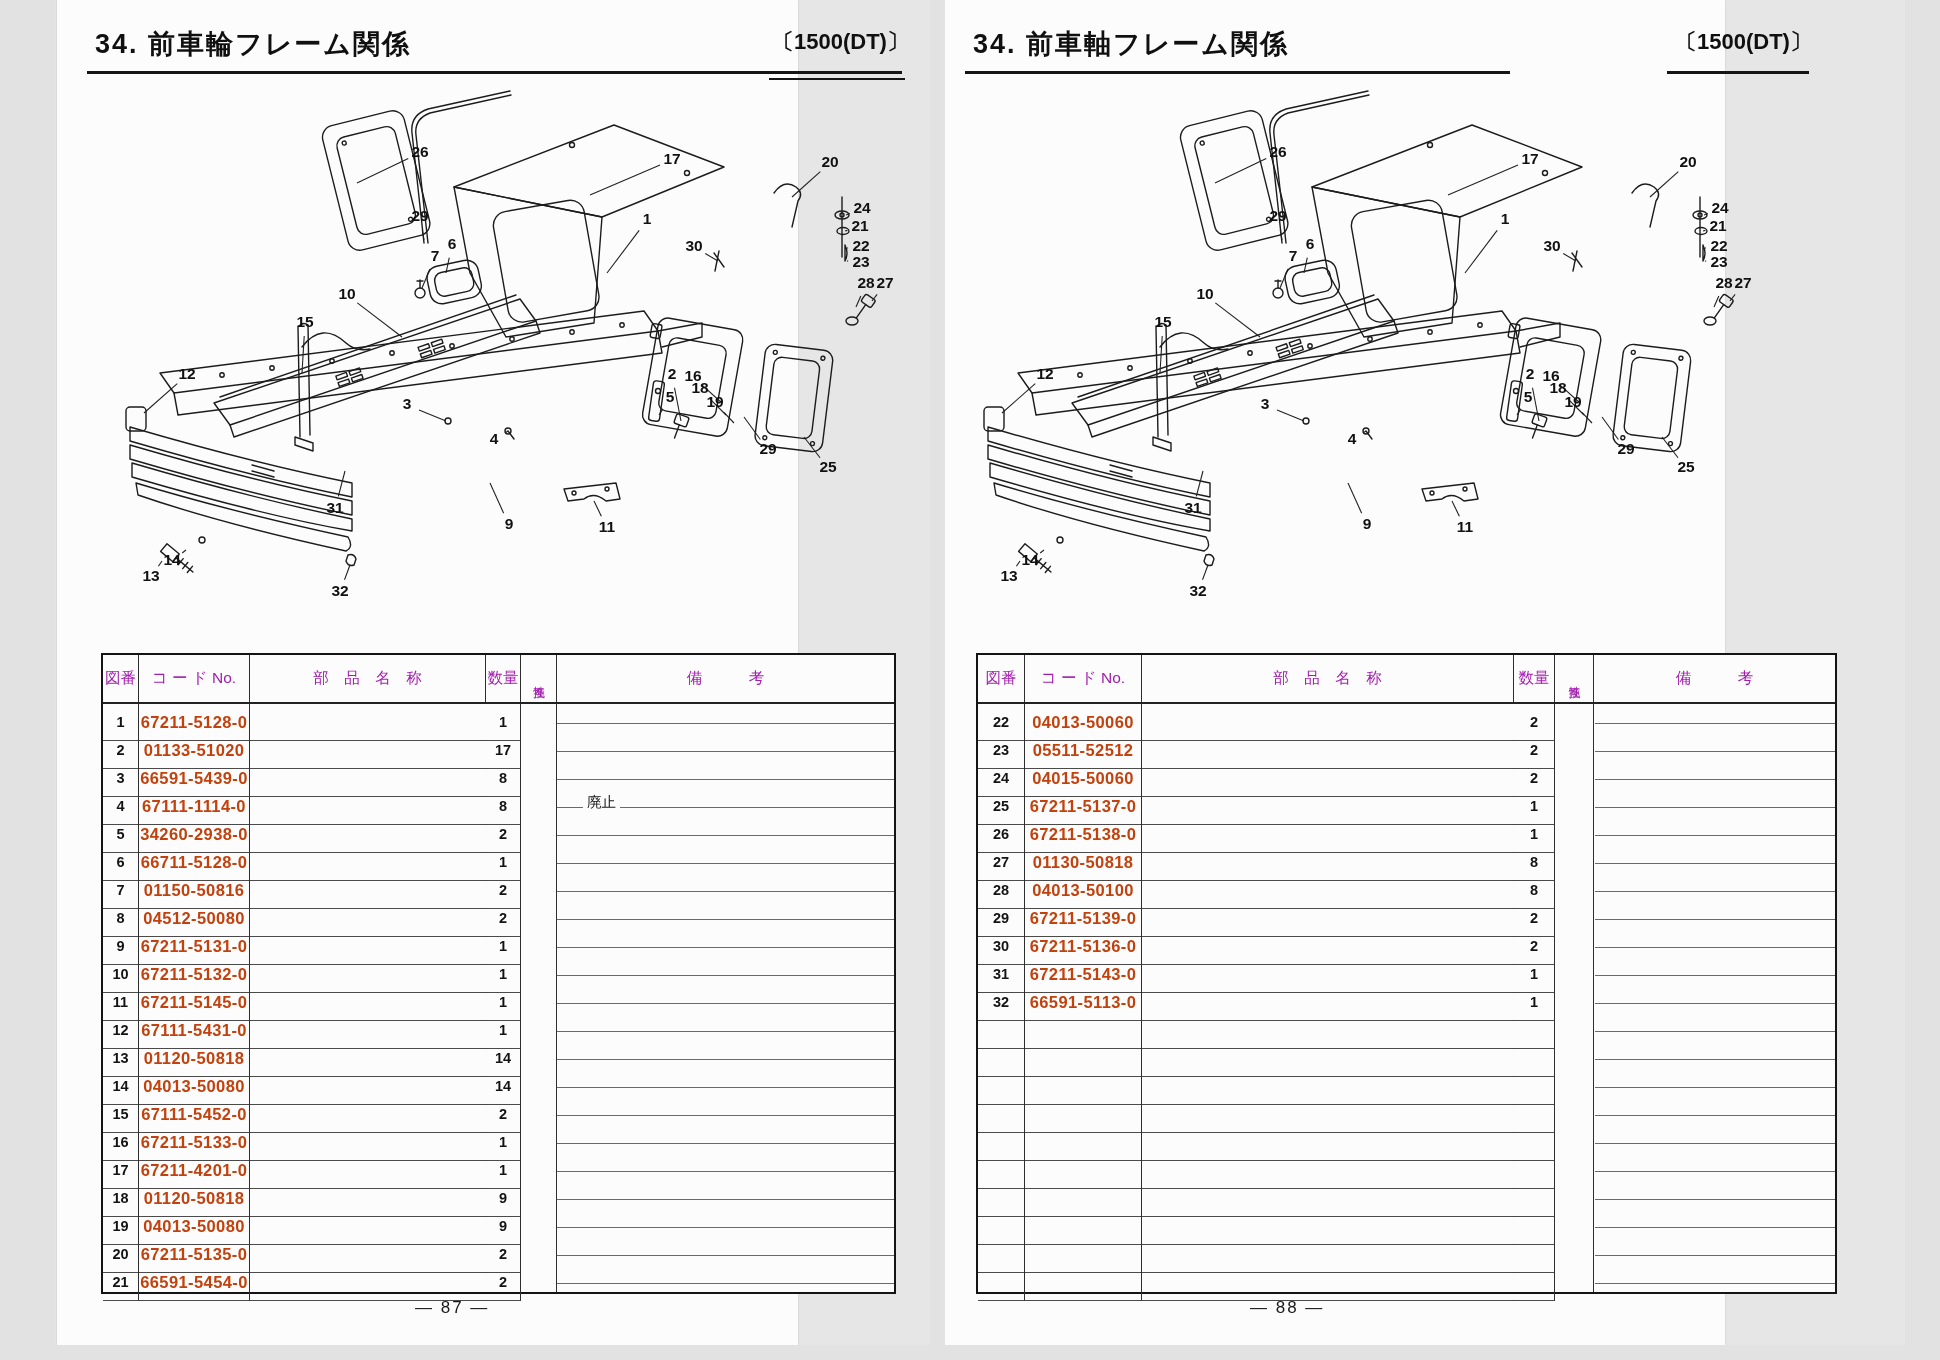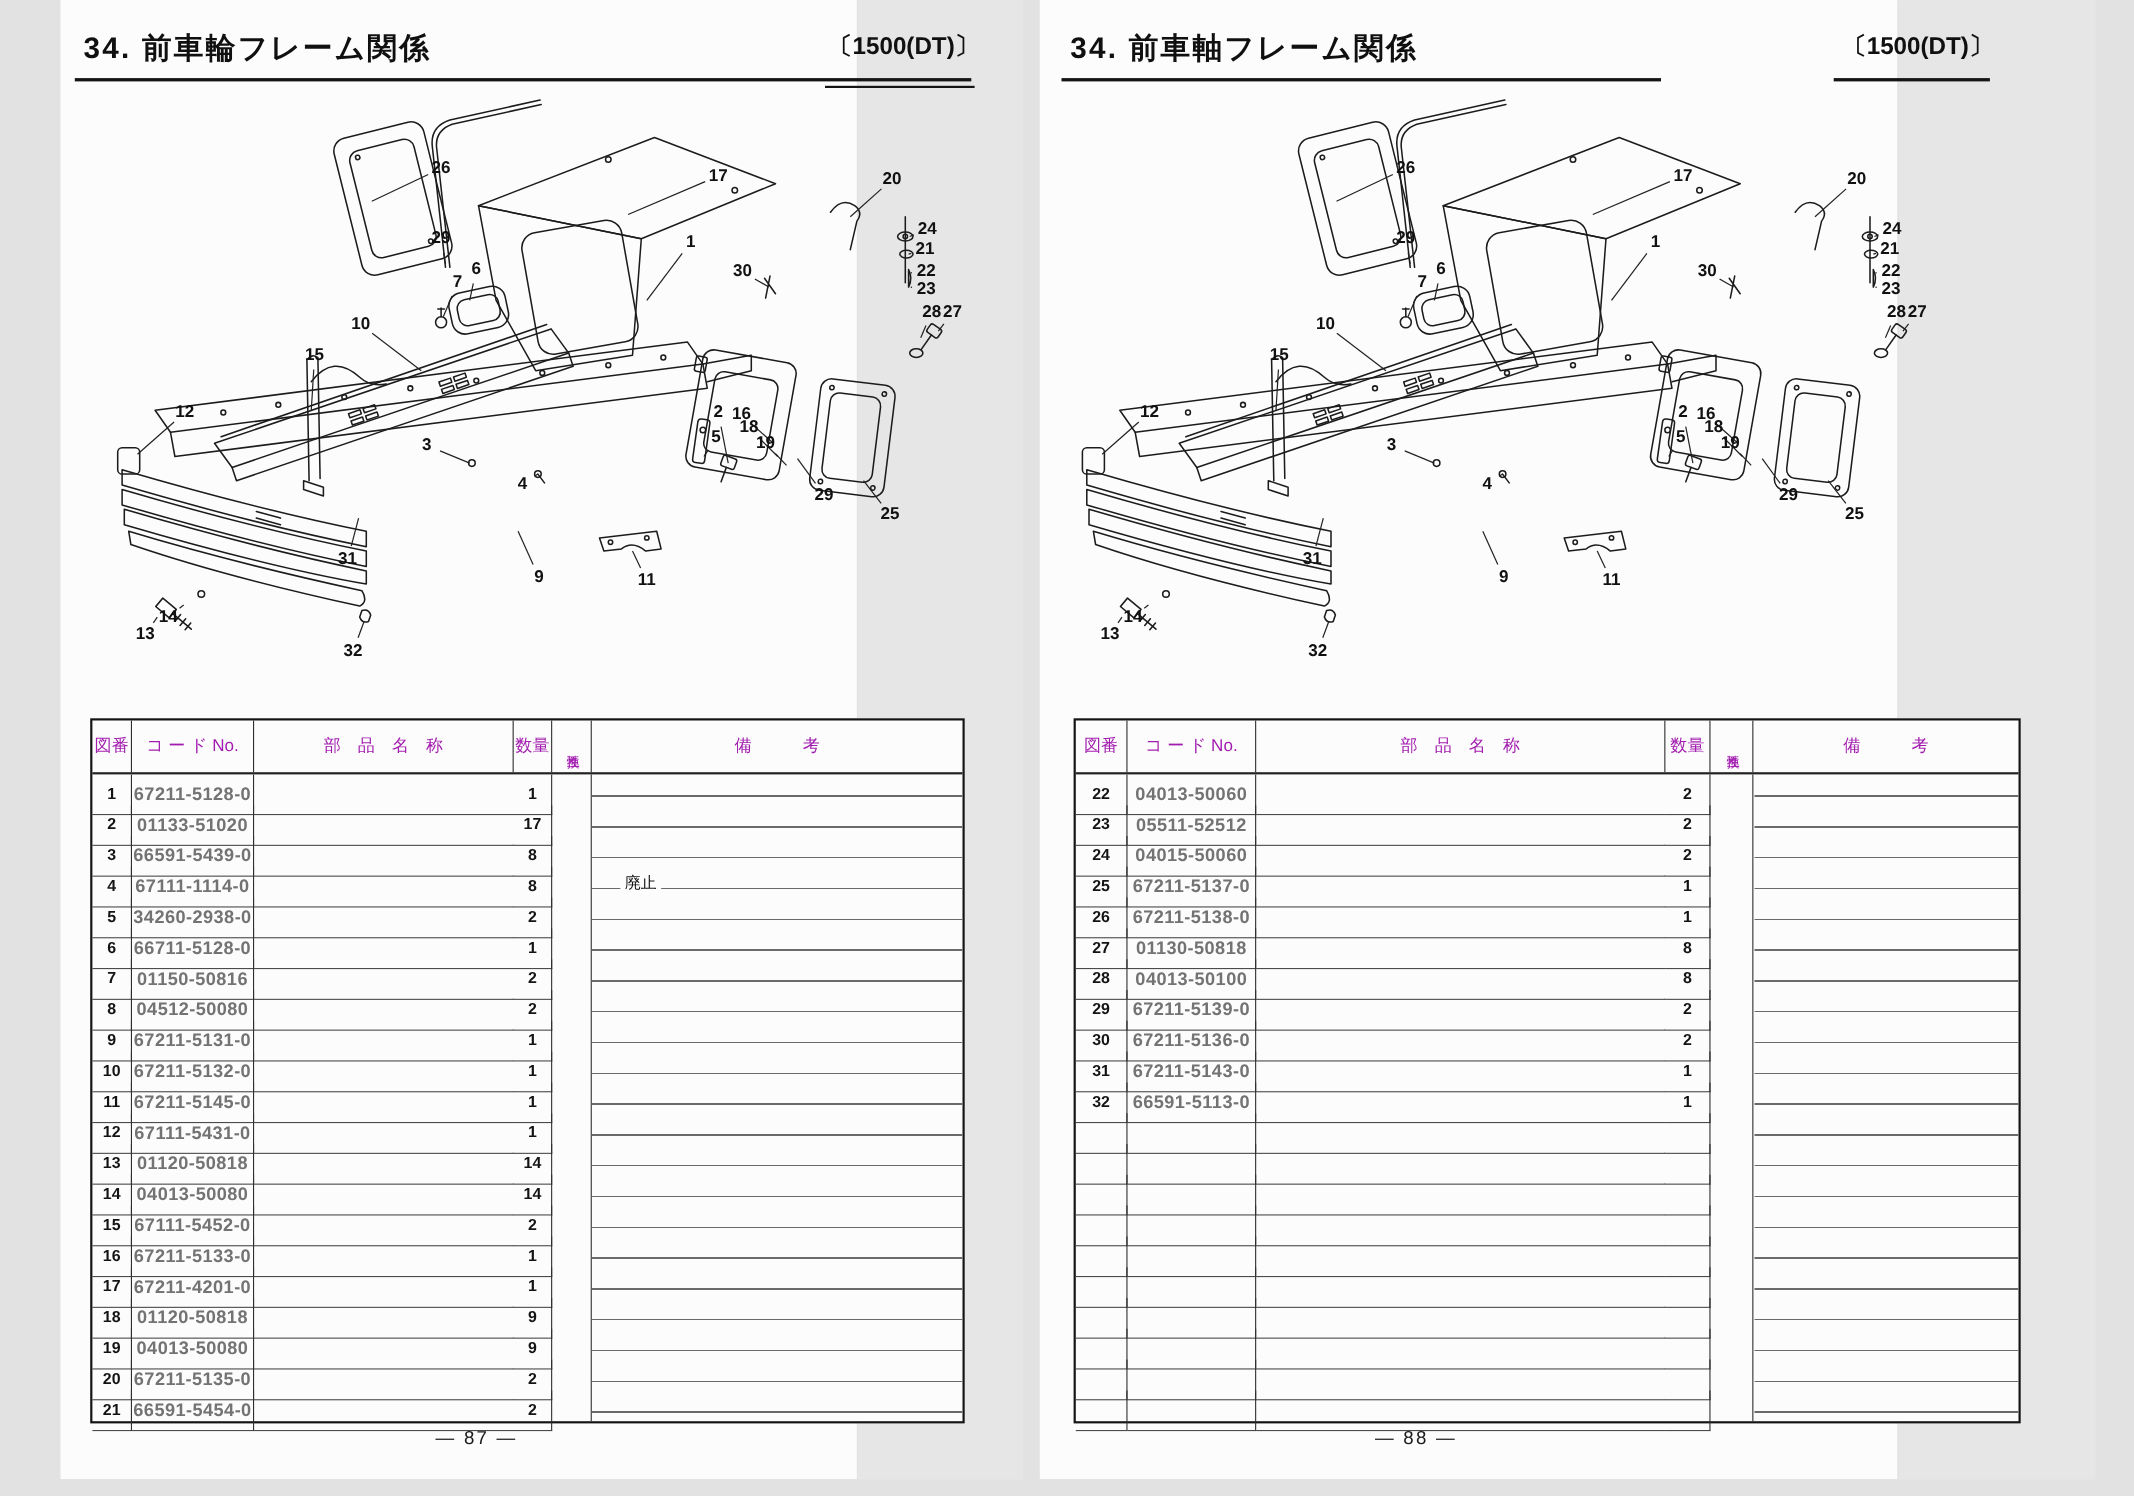--- a/index.html
+++ b/index.html
@@ -1,18 +1,18 @@
 <!DOCTYPE html>
 <html><head>
 <meta charset="utf-8">
 <style>
   html,body{margin:0;padding:0;background:#e9e9e9;font-family:"Liberation Sans","DejaVu Sans",sans-serif;}
   #canvas{position:relative;width:1940px;height:1360px;background:#e6e6e6;overflow:hidden;}
   .page{position:absolute;top:0;height:1345px;background:#fcfcfc;box-shadow:0 0 2px rgba(0,0,0,.15);}
-  #page-left{left:38px;width:741px;}
+  #page-left{left:57px;width:741px;}
   #page-right{left:945px;width:780px;}
   .hdr-title{position:absolute;top:26px;font-size:27px;font-weight:bold;color:#101010;letter-spacing:2px;white-space:nowrap;}
   .hdr-model{position:absolute;top:27px;font-size:22px;font-weight:bold;color:#101010;white-space:nowrap;}
   .hdr-line{position:absolute;background:#151515;height:3px;}
   .hdr-line.thin{height:2px;}
   .footer-num{position:absolute;font-size:17px;color:#1a1a1a;letter-spacing:2px;}
   .diagram{position:absolute;top:85px;width:800px;height:545px;}
   #page-left .diagram{left:45px;}
   #page-right .diagram{left:15px;}
   .callout-num{font-family:"Liberation Sans",sans-serif;font-size:15.5px;font-weight:600;fill:#111;text-anchor:middle;dominant-baseline:middle;}
@@ -27,21 +27,21 @@
   .th{display:flex;align-items:center;justify-content:center;font-size:15.5px;color:#a21caf;border-right:1.5px solid #2e2e2e;white-space:pre;}
   .th:last-child{border-right:none;}
   .th-compat{writing-mode:vertical-rl;text-orientation:upright;font-size:11.5px;line-height:1;letter-spacing:-1px;}
   .tbody{position:relative;height:588px;}
   .tbody-rows{position:absolute;left:0;top:0;}
   .trow{display:grid;height:28px;}
   #page-left .trow{grid-template-columns:36px 111px 236px 35px;width:418px;}
   #page-right .trow{grid-template-columns:47px 117px 372px 41px;width:577px;}
   .tc{border-right:1.5px solid #2e2e2e;border-bottom:1.4px solid #4a4a4a;display:flex;align-items:center;overflow:hidden;}
   .tc-fig{justify-content:center;font-size:14.5px;font-weight:bold;color:#131313;}
-  .tc-code{justify-content:center;font-size:16.5px;font-weight:bold;letter-spacing:.4px;color:#737373;}
+  .tc-code{justify-content:center;font-size:16.5px;font-weight:bold;letter-spacing:.4px;color:#c2410c;}
   .tc-name{padding-left:13px;font-size:14.5px;color:#141414;white-space:pre;margin-top:36px;}
   .tc-qty{justify-content:center;font-size:14.5px;font-weight:bold;color:#131313;}
   .compat-strip{position:absolute;top:0;height:588px;border-right:1.5px solid #2e2e2e;}
   #page-left .compat-strip{left:418px;width:34.5px;}
   #page-right .compat-strip{left:577px;width:37.5px;}
   .remarks-overlay{position:absolute;top:0;height:588px;
     background-image:repeating-linear-gradient(to bottom,transparent 0px,transparent 19px,#6a6a6a 19px,#6a6a6a 20.4px,transparent 20.4px,transparent 28px);}
   #page-left .remarks-overlay{left:454px;width:337px;}
   #page-right .remarks-overlay{left:616.5px;width:240.5px;}
   .remark-item{position:absolute;left:26px;height:28px;display:flex;align-items:center;font-size:14.5px;color:#141414;background:#fcfcfc;padding:0 4px;}

